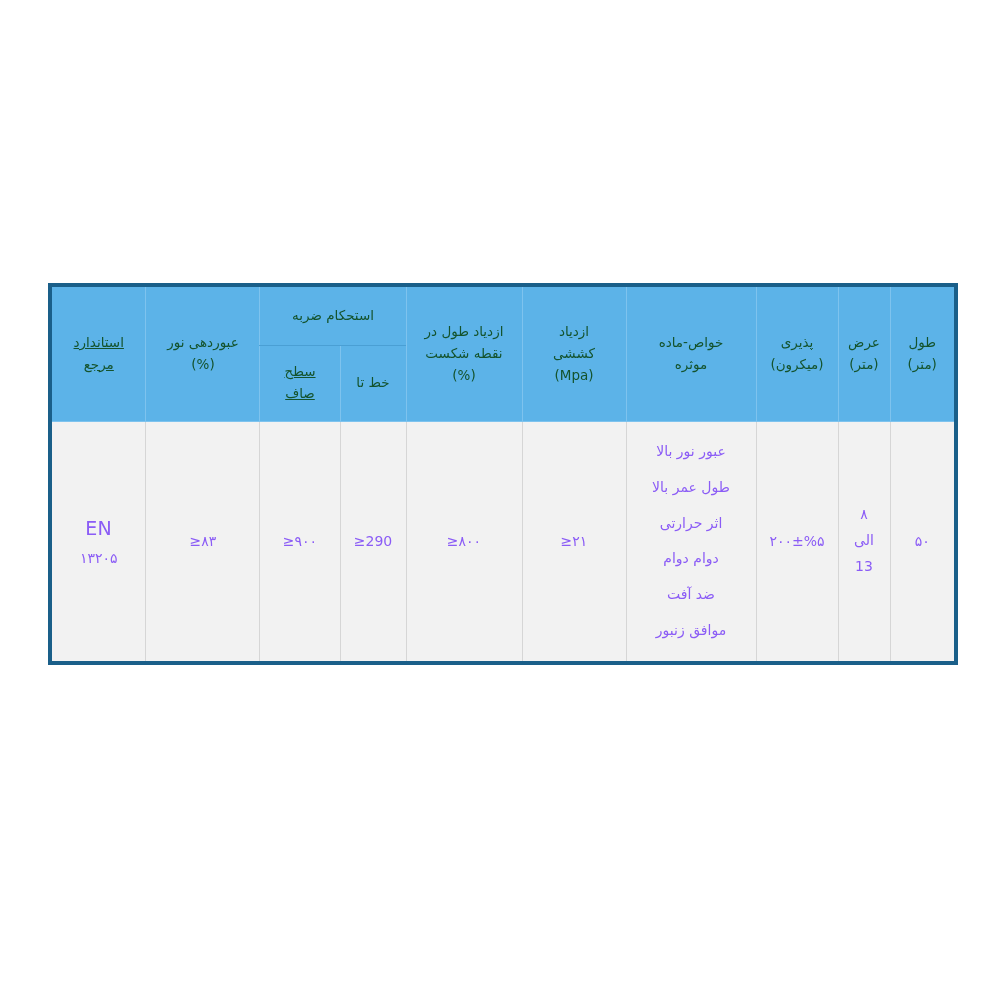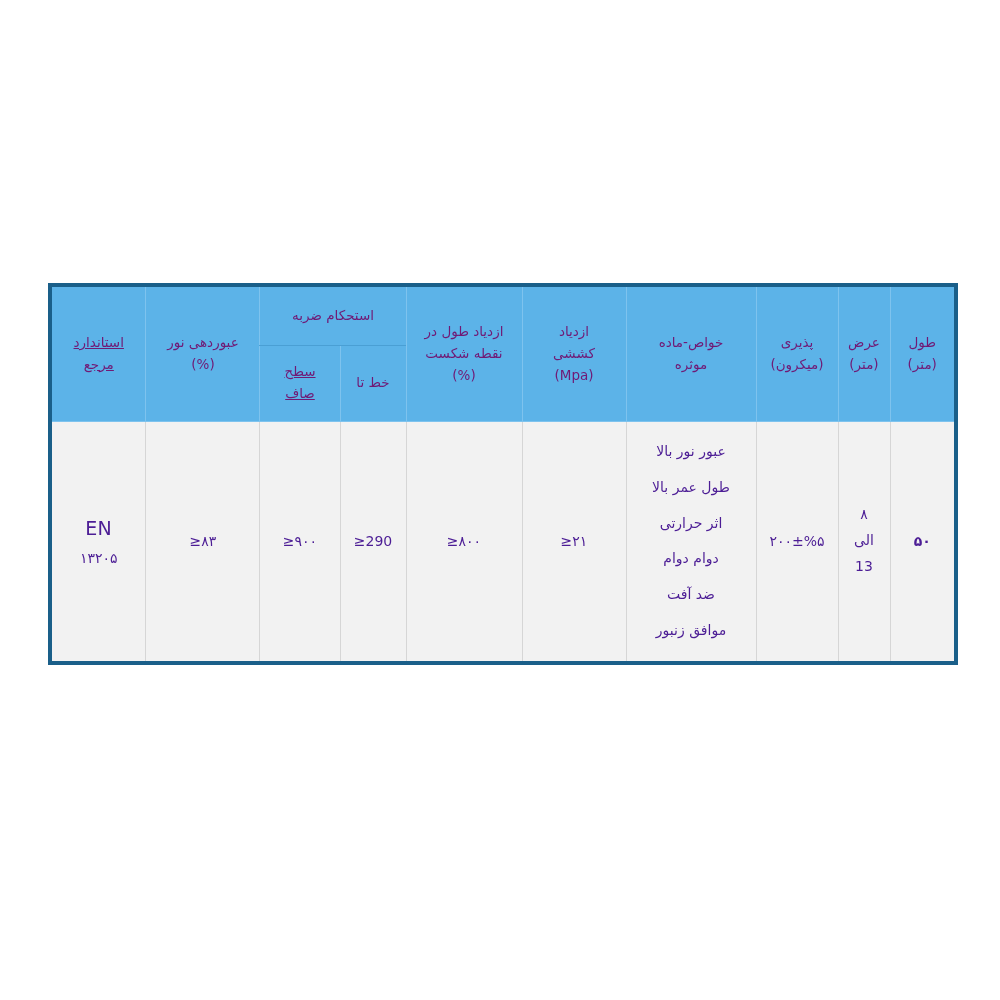--- a/index.html
+++ b/index.html
@@ -73,21 +73,21 @@
 
   table.spec tbody td {
     background: #f2f2f2;
     color: #3a3a3a;
     border-right: 1px solid #d6d6d6;
     border-left: 1px solid #d6d6d6;
     height: 240px;
     font-size: 14px;
   }
 
-  table.spec tbody td:first-child { border-right: none; font-weight: bold; }
+  table.spec tbody td:first-child { border-right: none; }
   table.spec tbody td:last-child  { border-left: none; }
   table.spec thead th:first-child { border-right: none; margin-top: 12px; }
   table.spec thead th:last-child  { border-left: none; text-decoration: underline; }
 
   .cell-lines span {
     display: block;
     line-height: 2.55;
   }
 
   .hdr-lines span {
@@ -99,22 +99,22 @@
     display: block;
     line-height: 1.85;
   }
 
   .en-ref span { display: block; line-height: 1.85; }
   .en-ref .latin { font-size: 19px; letter-spacing: 0.3px; }
 </style>
 <style>
     body, .page { background: #ffffff; }
     .table-wrap { border-color: #1a5f89; background: #f2f2f2; }
-    table.spec thead th { background: #5cb3e8; color: #701a75; }
-    table.spec tbody td { background: #f2f2f2; color: #4c1d95;
+    table.spec thead th { background: #5cb3e8; color: #14532d; }
+    table.spec tbody td { background: #f2f2f2; color: #8b5cf6;
                           border-right-color: #d6d6d6;
                           border-left-color: #d6d6d6; }
   </style></head>
 <body>
 
 <div class="page">
 
   <div class="table-wrap">
     <table class="spec">
         <colgroup>

